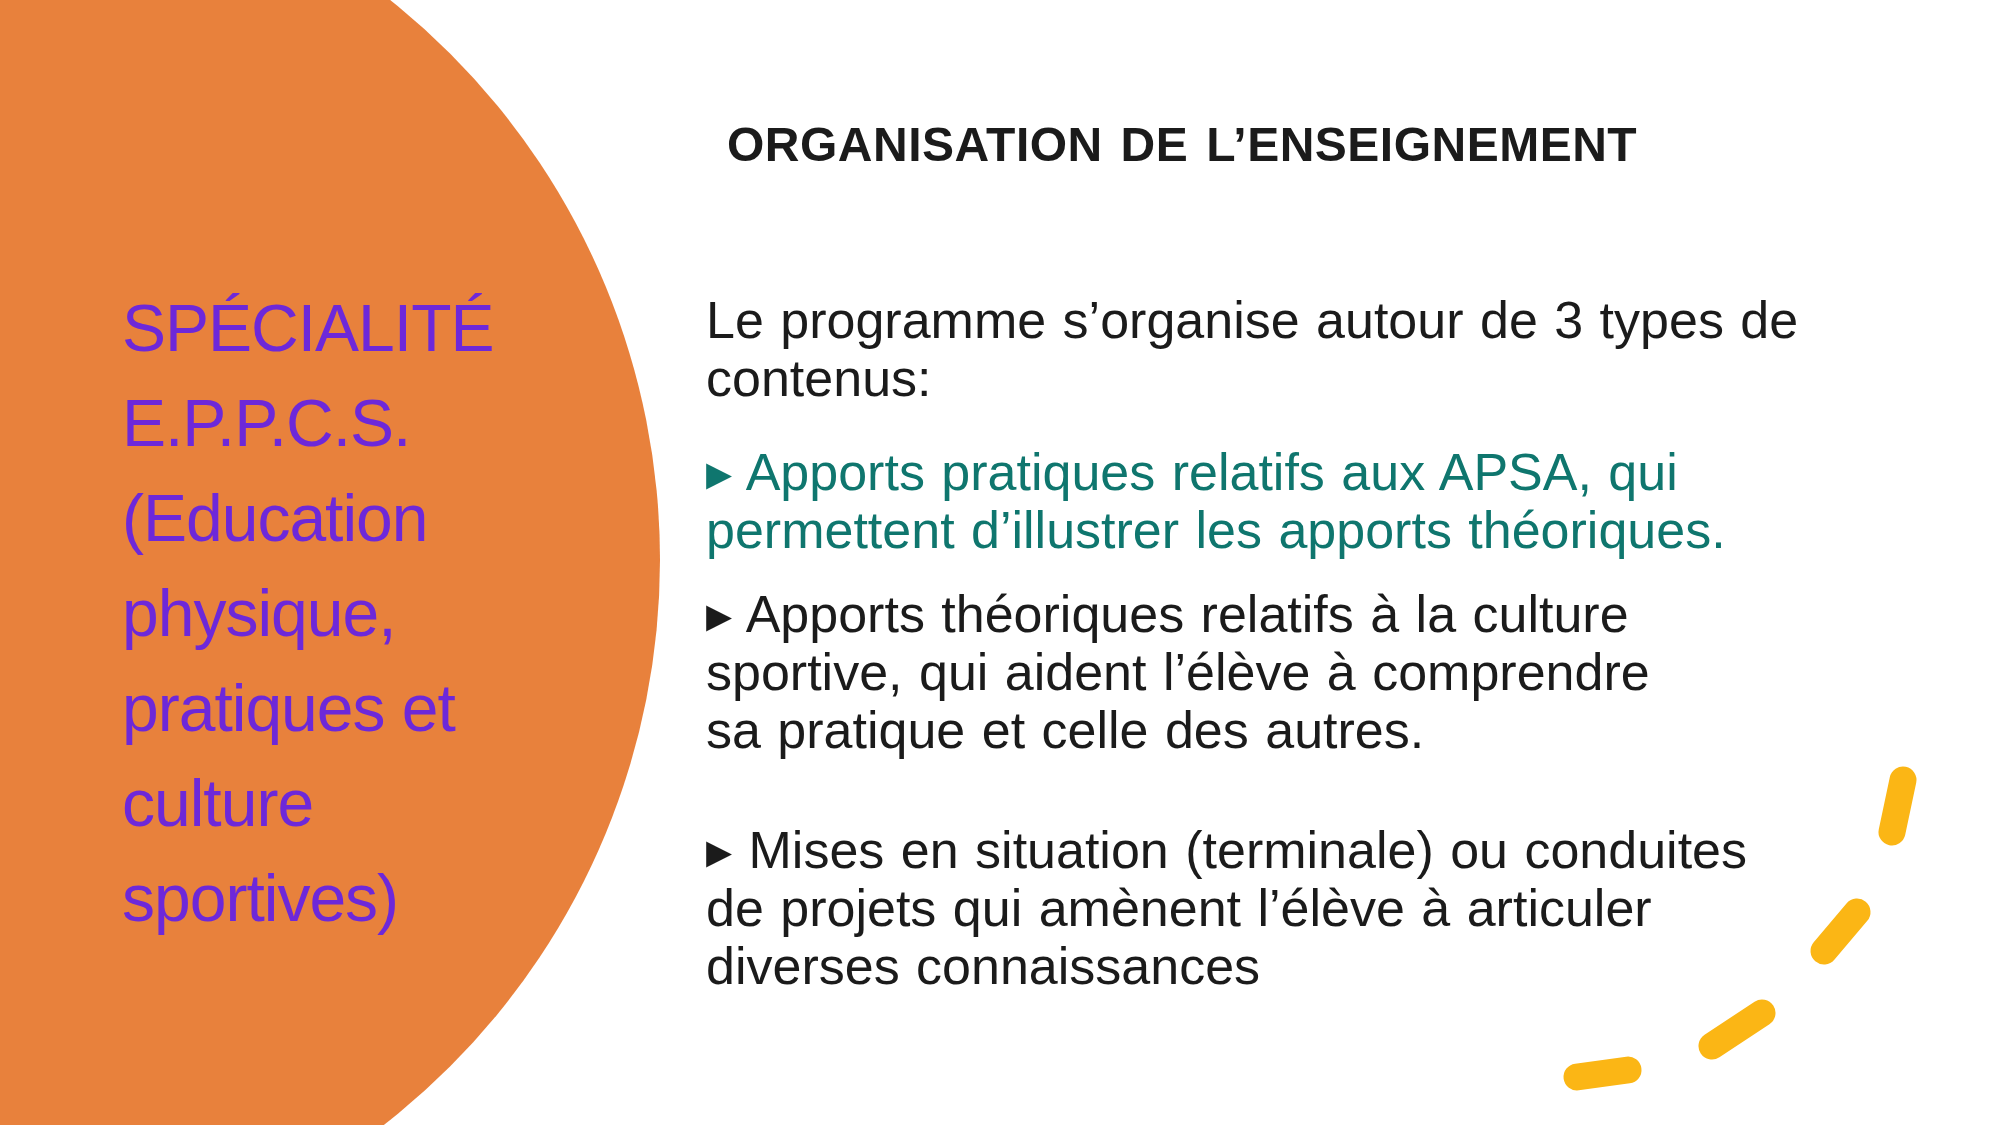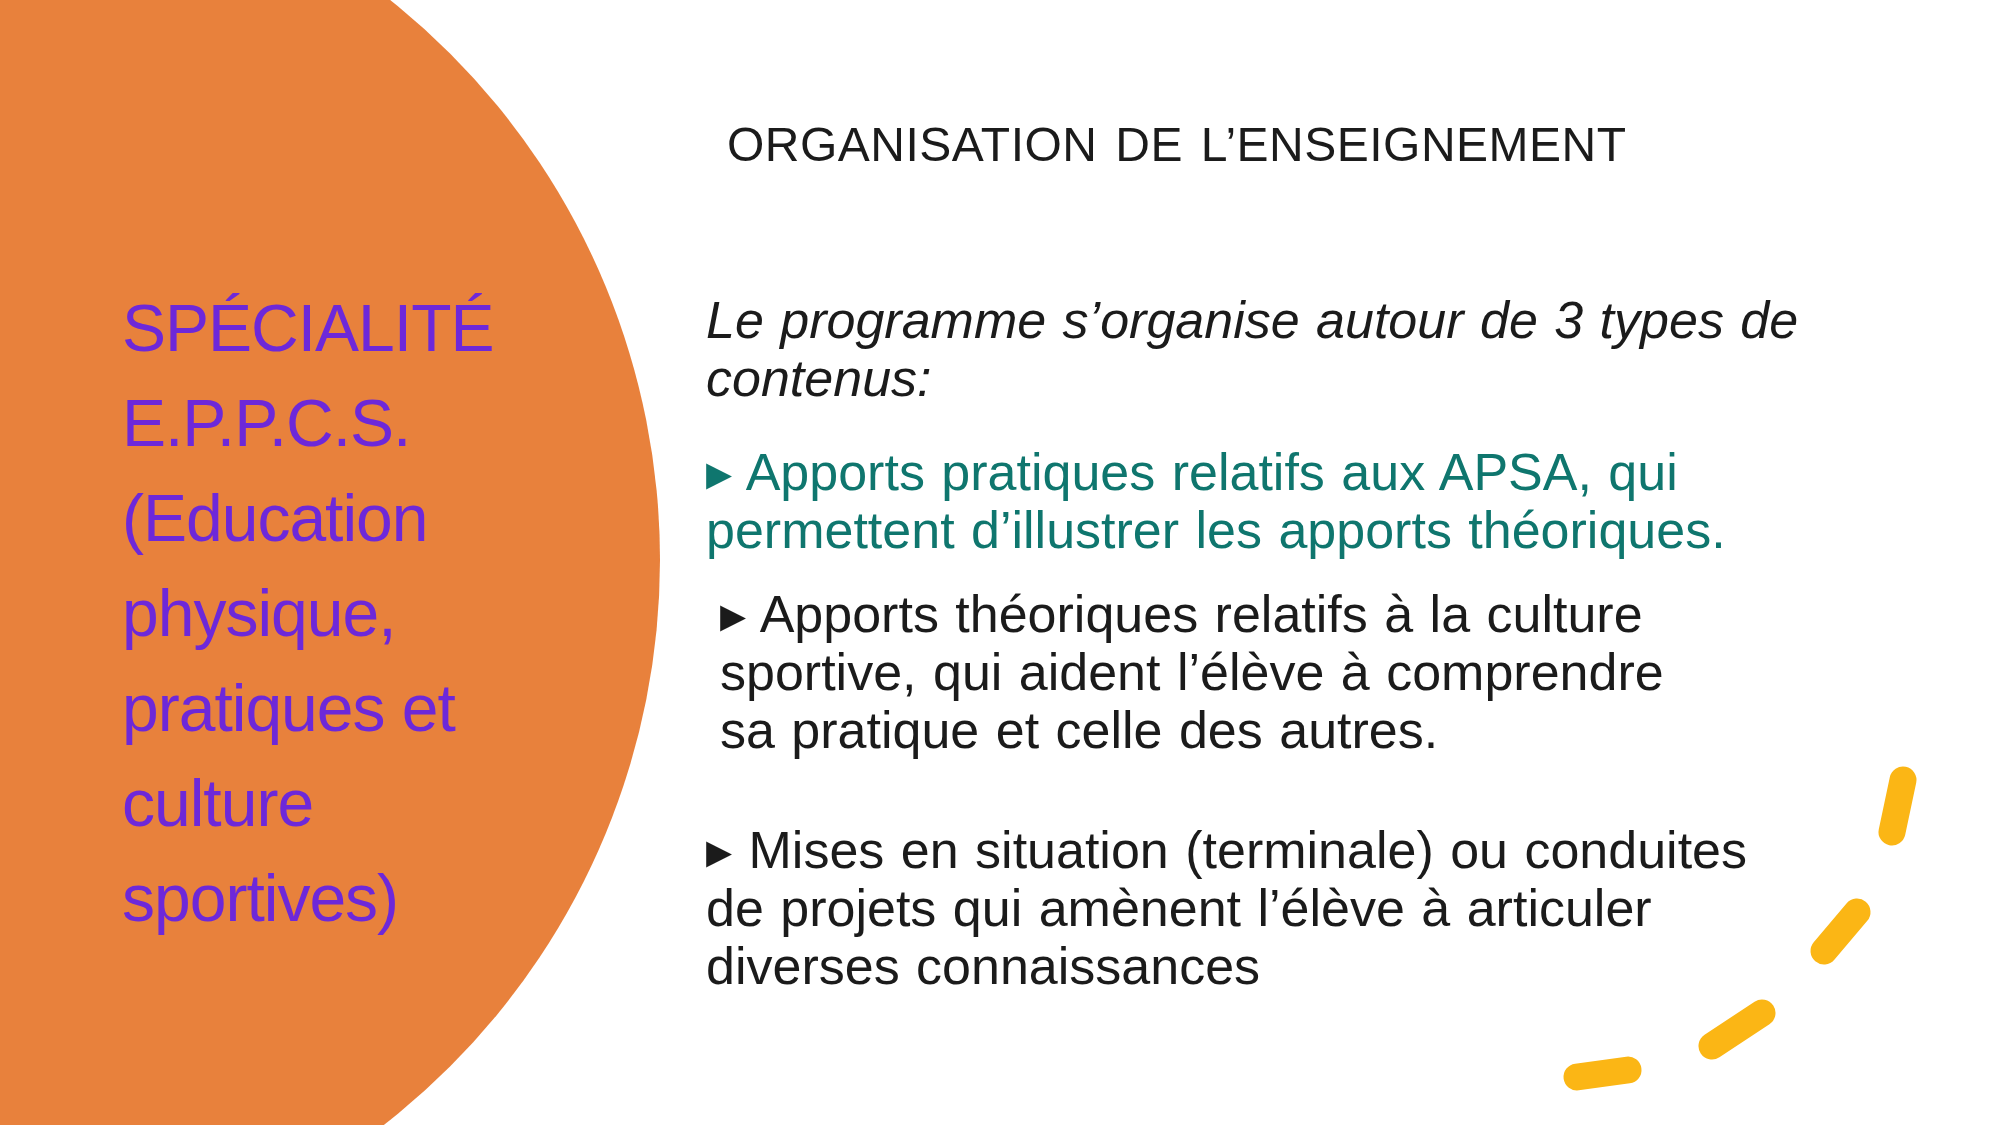--- a/index.html
+++ b/index.html
@@ -43,21 +43,21 @@
   }
   .para{
     position:absolute;
     left:706px;
     width:1280px;
     font-size:52px;
     line-height:58px;
     word-spacing:2px;
     white-space:pre-line;
   }
-  .para.intro{top:291px;font-style:italic;}
+  .para.intro{top:291px;}
   .para.b1{top:443px;}
   .para.b2{top:585px;}
   .para.b3{top:796px;}
   .arc-svg{
     position:absolute;
     left:0;top:0;
     width:2000px;height:1125px;
     pointer-events:none;
   }
   .arc-svg line{
@@ -73,29 +73,29 @@
   <div class="orange-circle" style="background-color: rgb(232, 129, 60);"></div>
 
   <div class="sidebar-title" style="color: #6d28d9;">SPÉCIALITÉ
 E.P.P.C.S.
 (Education
 physique,
 pratiques et
 culture
 sportives)</div>
 
-  <h1 class="heading" style="color: rgb(27, 27, 27);">ORGANISATION DE L’ENSEIGNEMENT</h1>
+  <h1 class="heading" style="color: rgb(27, 27, 27); font-weight: bold;">ORGANISATION DE L’ENSEIGNEMENT</h1>
 
   <div class="para intro" style="color: rgb(27, 27, 27);">Le programme s’organise autour de 3 types de
 contenus:</div>
 
   <div class="para b1" style="color: #0f766e;">▸ Apports pratiques relatifs aux APSA, qui
 permettent d’illustrer les apports théoriques.</div>
 
-  <div class="para b2" style="color: rgb(27, 27, 27); margin-left: 14px;">▸ Apports théoriques relatifs à la culture
+  <div class="para b2" style="color: rgb(27, 27, 27);">▸ Apports théoriques relatifs à la culture
 sportive, qui aident l’élève à comprendre
 sa pratique et celle des autres.</div>
 
   <div class="para b3" style="color: rgb(27, 27, 27); margin-top: 25px;">▸ Mises en situation (terminale) ou conduites
 de projets qui amènent l’élève à articuler
 diverses connaissances</div>
 
   <svg class="arc-svg" viewBox="0 0 2000 1125">
     <line x1="1903" y1="780" x2="1892" y2="832" style="stroke: rgb(251, 182, 21);"></line>
     <line x1="1857" y1="912" x2="1824" y2="951" style="stroke: rgb(251, 182, 21);"></line>

